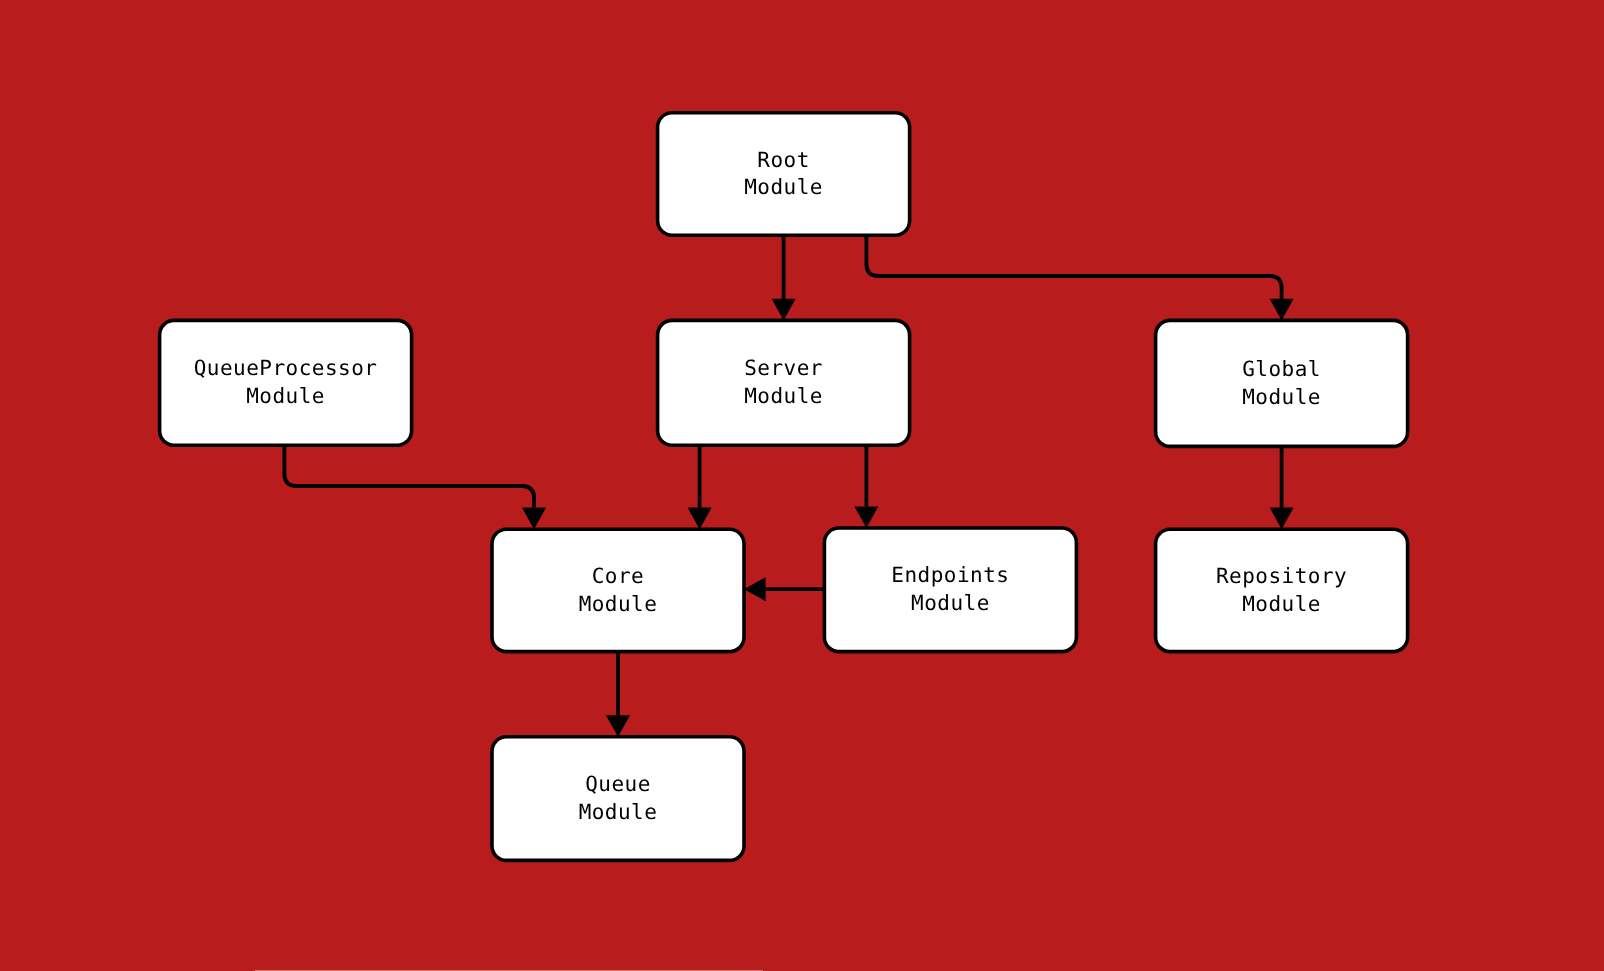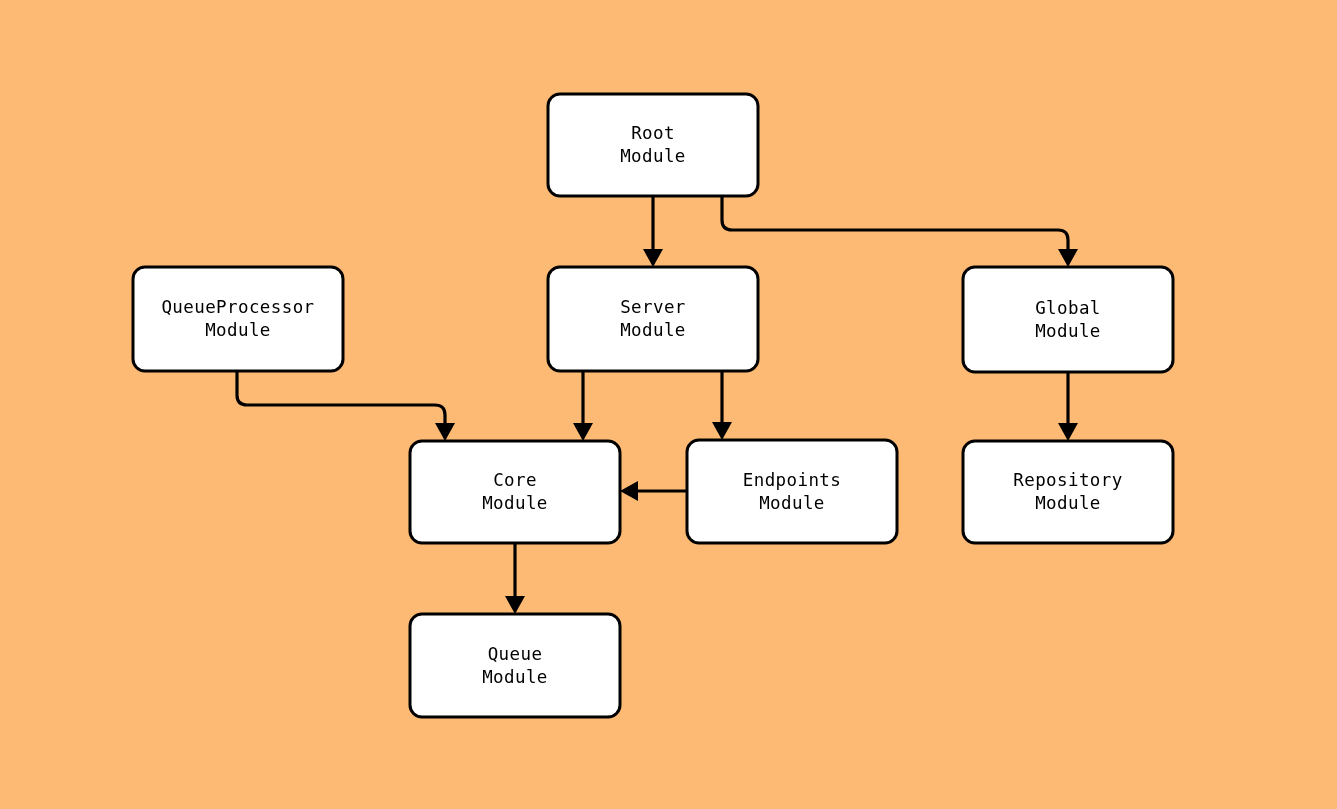--- a/index.html
+++ b/index.html
@@ -10,21 +10,21 @@
   body {
     width: 1337px;
     height: 809px;
     overflow: hidden;
     font-family: "DejaVu Sans Mono", "Liberation Mono", monospace;
   }
   #diagram-root {
     position: relative;
     width: 1337px;
     height: 809px;
-    background: #fdba74;
+    background: #b91c1c;
   }
   svg#diagram-canvas {
     position: absolute;
     left: 0;
     top: 0;
     width: 1337px;
     height: 809px;
     display: block;
   }
   .node-rect {

